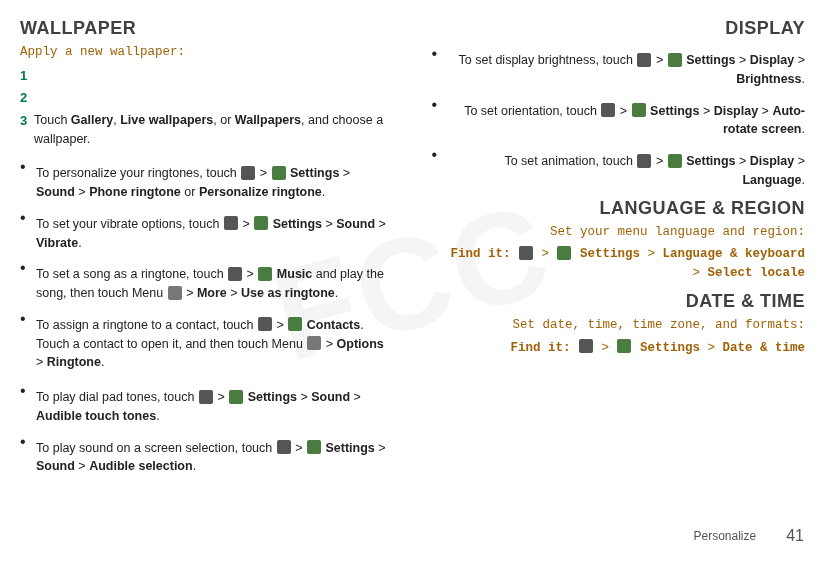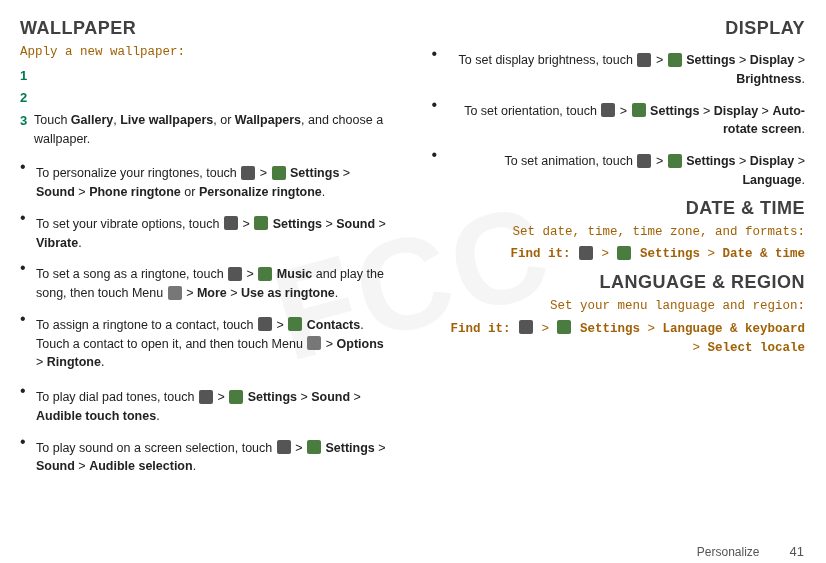--- a/index.html
+++ b/index.html
@@ -131,31 +131,31 @@
       font-size: 13px;
     }
 
     .find-it {
       font-size: 12.5px;
       margin-top: 4px;
     }
 
     .page-footer {
       position: absolute;
-      bottom: 4px;
+      bottom: 18px;
       right: 22px;
       font-size: 12px;
       color: #555;
       display: flex;
       align-items: center;
       gap: 30px;
     }
 
     .page-num {
-      font-size: 13px;
+      font-size: 16px;
       color: #555;
     }
 
     .personalize-label {
       font-size: 12px;
       color: #555;
     }
 
     .section-gap { margin-top: 8px; }
   </style>
@@ -240,29 +240,29 @@
       </div>
 
       <div class="list-item">
         <span class="bullet">•</span>
         <span class="list-item-text">To set animation, touch <span class="icon-inline"></span> &gt; <span class="icon-inline green"></span> <strong>Settings</strong> &gt; <strong>Display</strong> &gt; <strong>Language</strong>.</span>
       </div>
 
     </div>
 
     <div class="section-gap">
+      <div class="section-title">LANGUAGE &amp; REGION</div>
+      <p>Set your menu language and region:</p>
+      <p class="find-it"><strong>Find it:</strong> <span class="icon-inline"></span> &gt; <span class="icon-inline green"></span> <strong>Settings</strong> &gt; <strong>Language &amp; keyboard</strong><br>&gt; <strong>Select locale</strong></p>
+    </div>
+
+    <div class="section-gap">
       <div class="section-title">DATE &amp; TIME</div>
       <p>Set date, time, time zone, and formats:</p>
       <p class="find-it"><strong>Find it:</strong> <span class="icon-inline"></span> &gt; <span class="icon-inline green"></span> <strong>Settings</strong> &gt; <strong>Date &amp; time</strong></p>
-    </div>
-
-    <div class="section-gap">
-      <div class="section-title">LANGUAGE &amp; REGION</div>
-      <p>Set your menu language and region:</p>
-      <p class="find-it"><strong>Find it:</strong> <span class="icon-inline"></span> &gt; <span class="icon-inline green"></span> <strong>Settings</strong> &gt; <strong>Language &amp; keyboard</strong><br>&gt; <strong>Select locale</strong></p>
     </div>
 
   </div>
 
 </div>
 
 <div class="page-footer">
   <span class="personalize-label">Personalize</span>
   <span class="page-num">41</span>
 </div>

